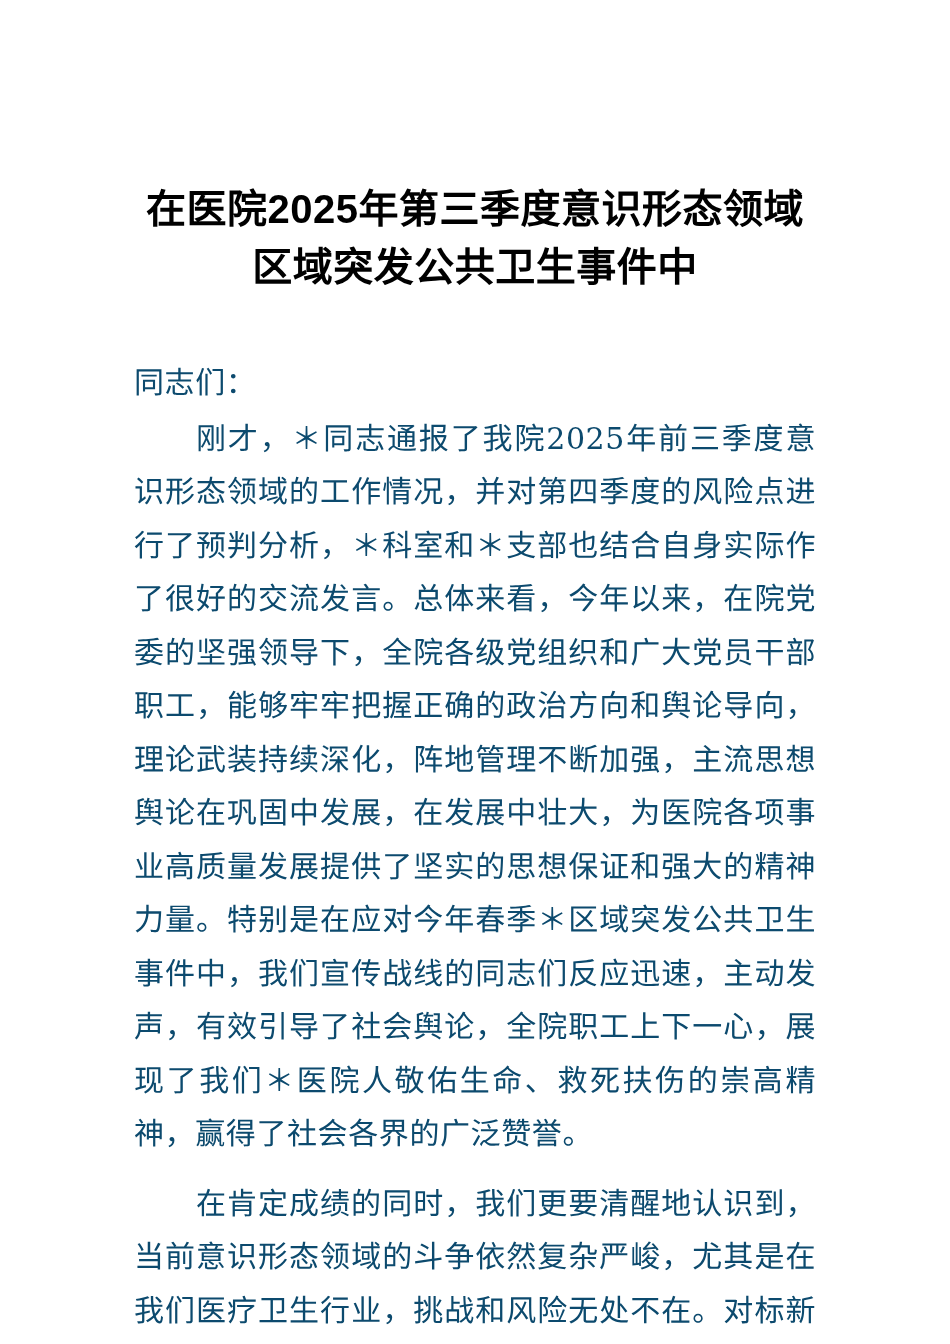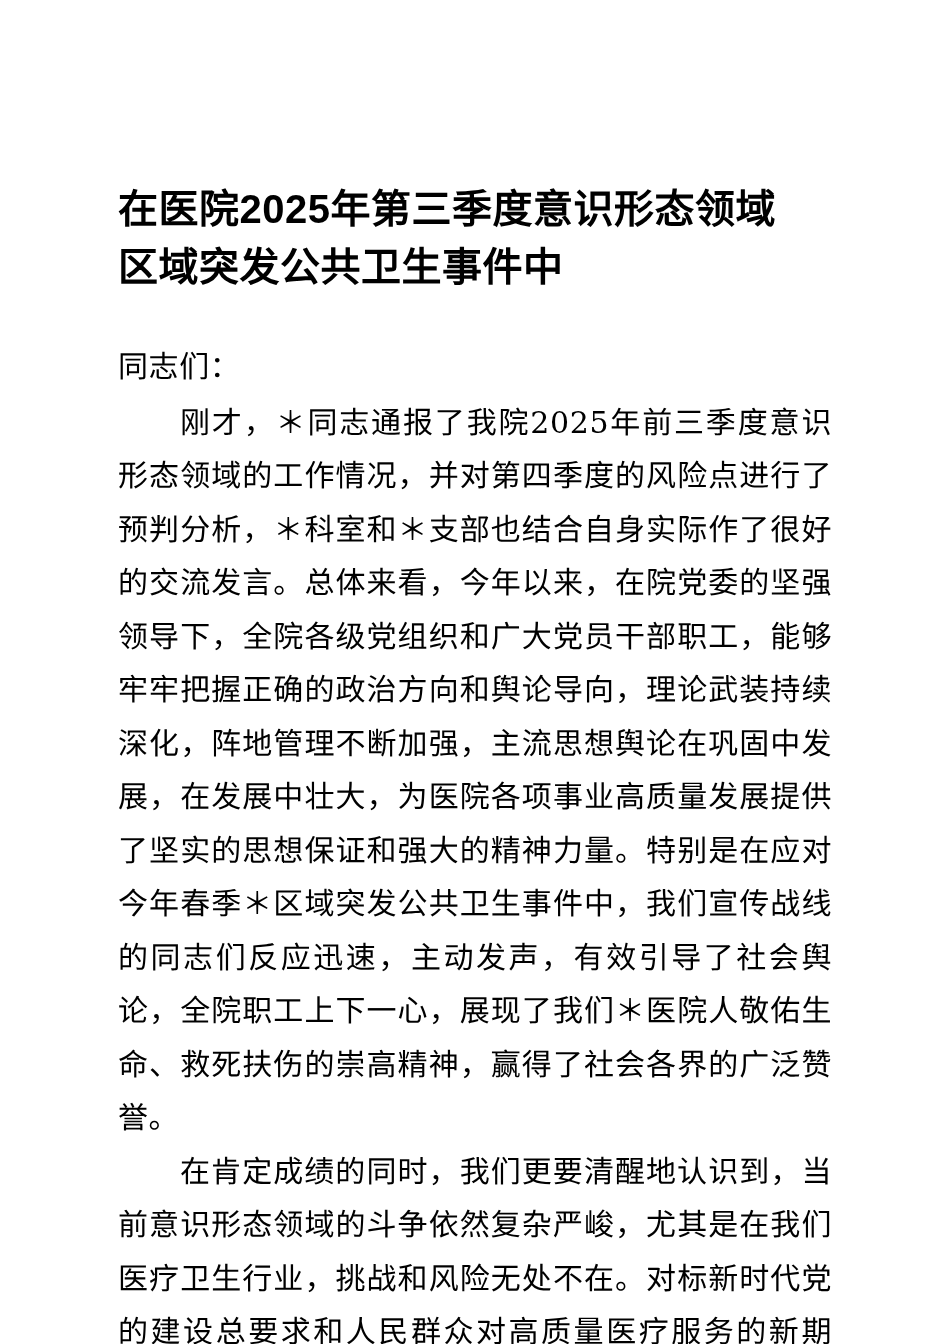--- a/index.html
+++ b/index.html
@@ -24,20 +24,21 @@
     overflow: hidden;
     box-sizing: border-box;
   }
 
   
   .doc-title {
     position: absolute;
     left: 118px;
     top: 180px;
     width: 714px;
+    text-align: center;
     font-family: "Liberation Sans", "DejaVu Sans", sans-serif;
     font-weight: bold;
     font-size: 40px;
     line-height: 58px;
     letter-spacing: 0.5px;
     color: #000000;
     word-break: break-all;
   }
 
   
@@ -45,26 +46,26 @@
     position: absolute;
     left: 118px;
     top: 340px;
     width: 714px;
   }
 
   .para {
     font-family: "DejaVu Serif", "Liberation Serif", serif;
     font-size: 30px;
     line-height: 53.5px;
-    color: #000000;
+    color: #0c4a6e;
     text-align: justify;
     text-justify: inter-character;
     word-break: break-all;
     letter-spacing: 0.6px;
-    margin: 0;
+    margin: 16px;
   }
 
   .para + .para {
     margin-top: 0;
   }
 
   .para.salutation {
     text-indent: 0;
     margin-bottom: 2px;
   }

